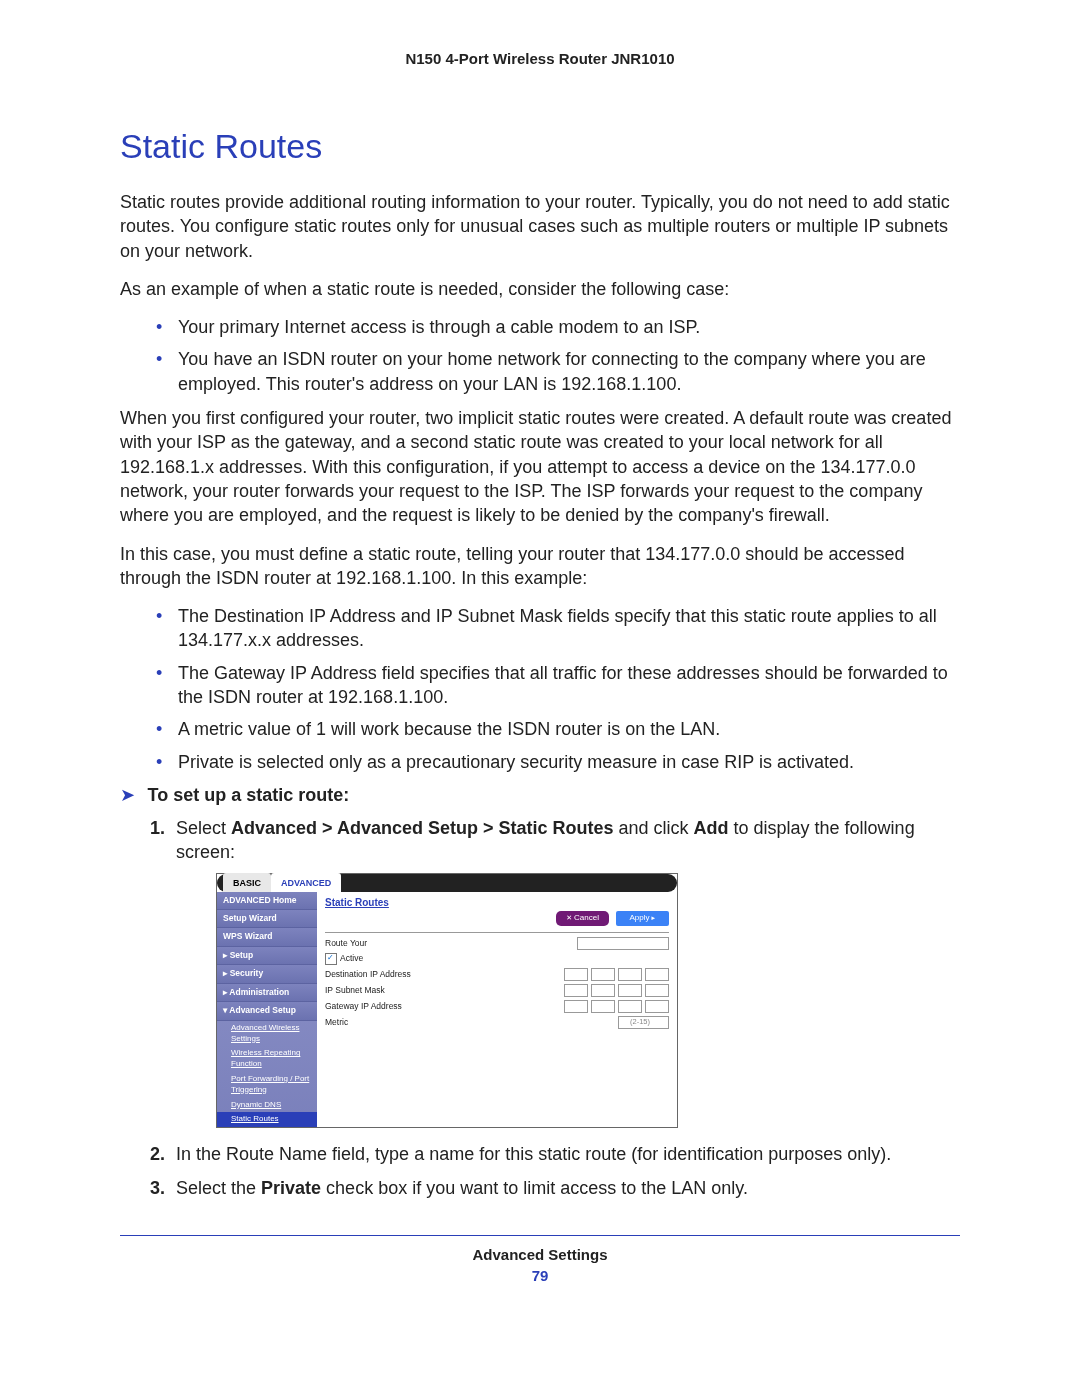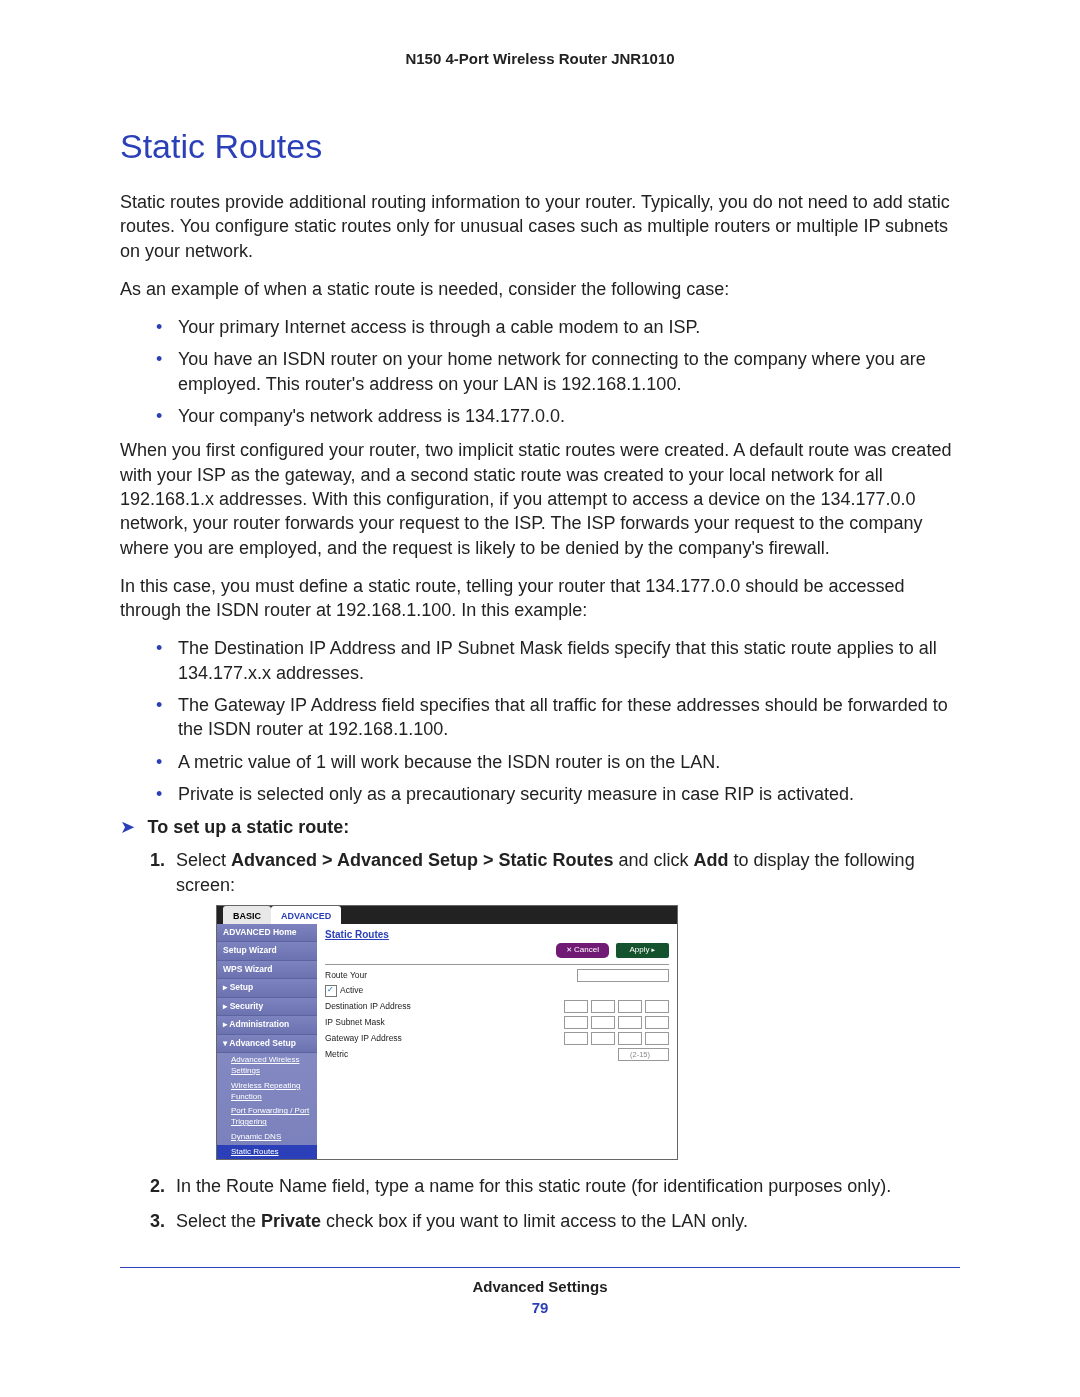--- a/index.html
+++ b/index.html
@@ -87,21 +87,22 @@
     margin: 8px 0 14px 40px;
     border: 1px solid #666;
     font-family: Arial, sans-serif;
     font-size: 9px;
     background: #fff;
   }
   .router-tabbar {
     background: #222;
     height: 18px;
     display: flex;
-    align-items: flex-start;
+    align-items: center;
+    border-radius: 9px;
   }
   .router-tab {
     display: inline-block;
     padding: 4px 10px 3px 10px;
     font-size: 9px;
     font-weight: bold;
     background: #222; color:#fff;
   }
   .router-tab.basic { background:#e8e8e8; color:#000; border-radius: 3px 3px 0 0; margin-left:6px;}
   .router-tab.adv   { background:#fff; color:#2a3fb8; border-radius: 3px 3px 0 0;}
@@ -141,21 +142,21 @@
   }
   .rc-hr { border-top:1px solid #999; margin: 2px 0 4px 0; height:0;}
   .rc-btnrow { text-align:right; margin-bottom:6px;}
   .btn-cancel {
     display:inline-block; background:#701a75; color:#fff;
     font-size:8px; padding:2px 10px; border-radius:5px;
     margin-right:4px;
   }
   .btn-cancel::before{content:"✕ "; font-size:7px;}
   .btn-apply {
-    display:inline-block; background:#14532d; color:#fff;
+    display:inline-block; background:#3b82f6; color:#fff;
     font-size:8px; padding:2px 14px; border-radius:2px;
   }
   .btn-apply::after{content:" ▸"; font-size:7px;}
   .rc-row { display:flex; align-items:center; margin:3px 0; }
   .rc-label { width:120px; font-size:8.5px; }
   .rc-input-long {
     width:90px; height:11px; border:1px solid #999; background:#fff;
   }
   .rc-cb { width:10px; height:10px; border:1px solid #777; margin-right:3px; }
   .rc-octets { display:flex; gap:3px; }
@@ -184,21 +185,20 @@
   <div class="doc-header">N150 4-Port Wireless Router JNR1010</div>
 
   <h1 class="section-title">Static Routes</h1>
 
   <p class="body">Static routes provide additional routing information to your router. Typically, you do not need to add static routes. You configure static routes only for unusual cases such as multiple routers or multiple IP subnets on your network.</p>
   <p class="body">As an example of when a static route is needed, consider the following case:</p>
 
   <ul class="bullets">
     <li>Your primary Internet access is through a cable modem to an ISP.</li>
     <li>You have an ISDN router on your home network for connecting to the company where you are employed. This router's address on your LAN is 192.168.1.100.</li>
-    <li>Your company's network address is 134.177.0.0.</li>
   </ul>
 
   <p class="body">When you first configured your router, two implicit static routes were created. A default route was created with your ISP as the gateway, and a second static route was created to your local network for all 192.168.1.x addresses. With this configuration, if you attempt to access a device on the 134.177.0.0 network, your router forwards your request to the ISP. The ISP forwards your request to the company where you are employed, and the request is likely to be denied by the company's firewall.</p>
   <p class="body">In this case, you must define a static route, telling your router that 134.177.0.0 should be accessed through the ISDN router at 192.168.1.100. In this example:</p>
 
   <ul class="bullets">
     <li>The Destination IP Address and IP Subnet Mask fields specify that this static route applies to all 134.177.x.x addresses.</li>
     <li>The Gateway IP Address field specifies that all traffic for these addresses should be forwarded to the ISDN router at 192.168.1.100.</li>
     <li>A metric value of 1 will work because the ISDN router is on the LAN.</li>
     <li>Private is selected only as a precautionary security measure in case RIP is activated.</li>

